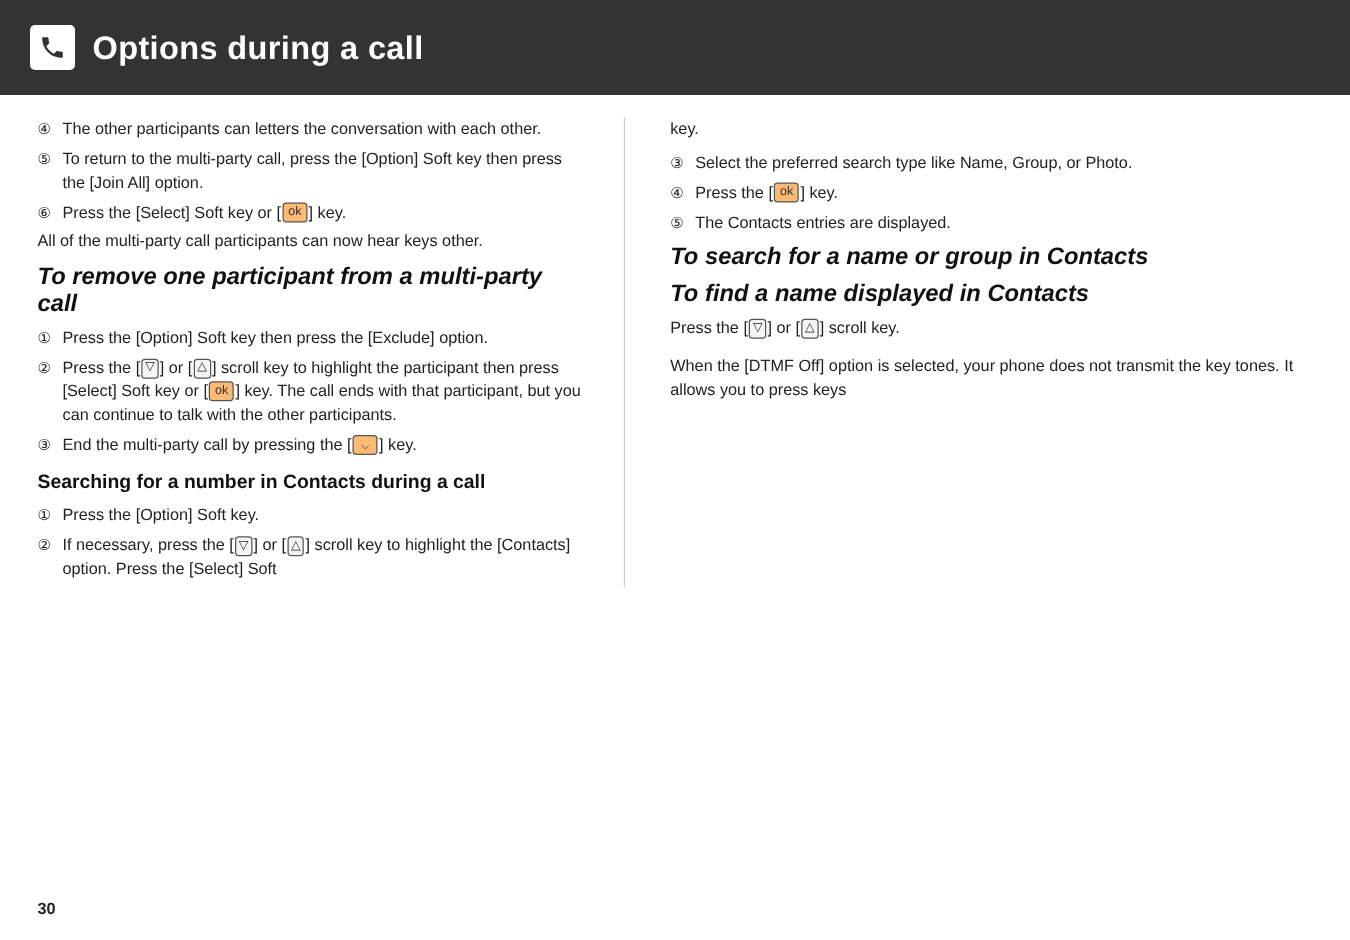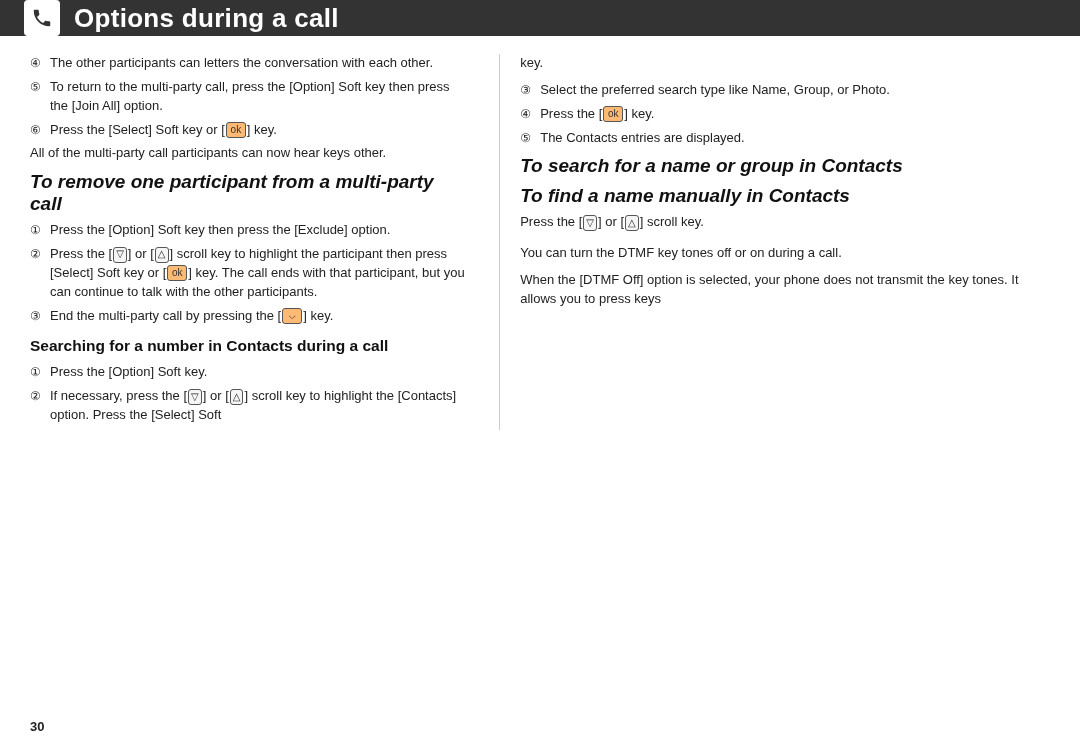--- a/index.html
+++ b/index.html
@@ -11,21 +11,21 @@
       font-size: 13px;
       color: #222;
       overflow: hidden;
     }
 
     
     .header {
       background: #333;
       display: flex;
       align-items: center;
-      padding: 0 24px;
+      padding: 20px 24px;
       gap: 14px;
       margin-bottom: 18px;
     }
     .header-icon {
       width: 36px;
       height: 36px;
       background: #fff;
       border-radius: 4px;
       display: flex;
       align-items: center;
@@ -48,21 +48,21 @@
       display: flex;
       gap: 0;
       padding: 0 30px;
     }
     .col-left {
       width: 46%;
       padding-right: 30px;
     }
     .col-right {
       width: 54%;
-      padding-left: 10px;
+      padding-left: 26px;
       border-left: 1px solid #ccc;
     }
 
     
     .section-title {
       font-weight: bold;
       font-style: italic;
       font-size: 19px;
       margin-bottom: 6px;
       color: #111;
@@ -236,27 +236,26 @@
     </div>
 
     <div class="mt-8" style="margin-left:10px;">
       <div class="section-title">
         <strong>To search for a name or group in Contacts</strong>
       </div>
     </div>
 
     <div class="mt-8" style="margin-left:10px;">
       <div class="section-title">
-        <strong>To find a name manually in Contacts</strong>
+        <strong>To find a name displayed in Contacts</strong>
       </div>
       <p class="paragraph">
         Press the [<span class="scroll-key">▽</span>] or [<span class="scroll-key">△</span>] scroll key.
       </p>
     </div>
 
 
     <div class="mt-12" style="margin-left:10px;">
-      <p class="paragraph">You can turn the DTMF key tones off or on during a call.</p>
       <p class="paragraph">When the [DTMF Off] option is selected, your phone does not transmit the key tones. It allows you to press keys</p>
     </div>
   </div>
 
 </div>
 
 </body></html>

